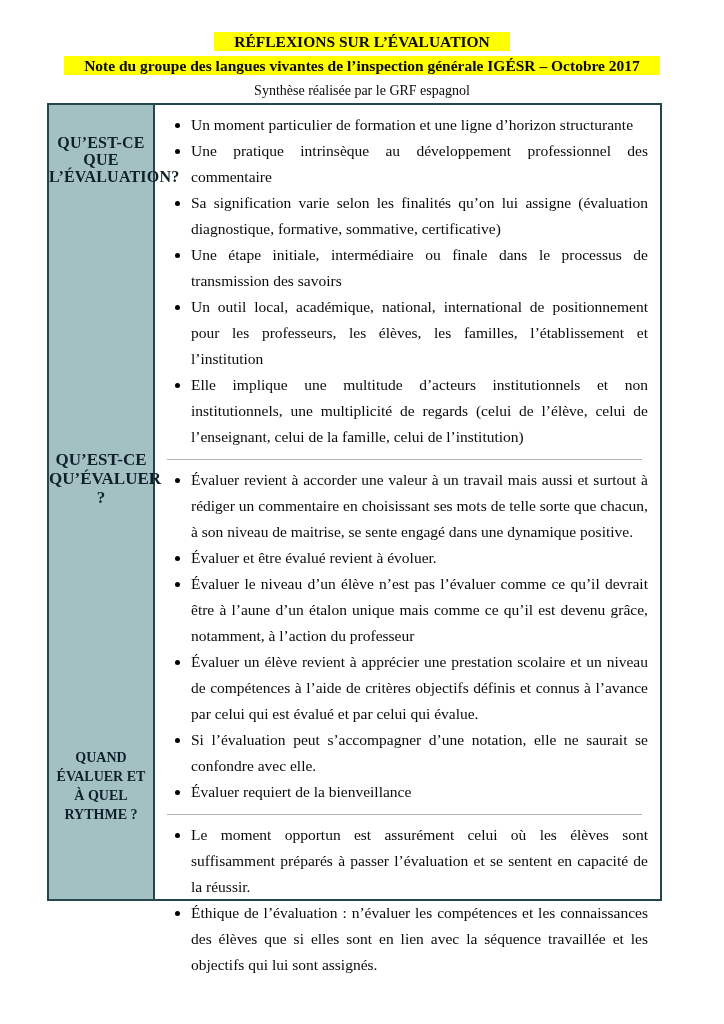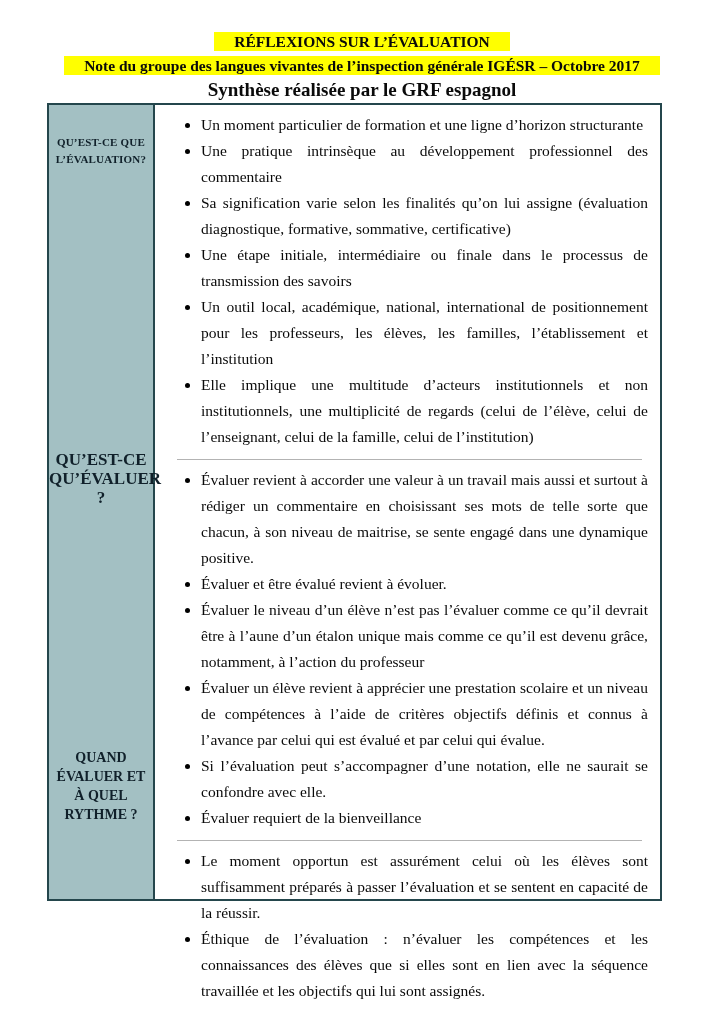--- a/index.html
+++ b/index.html
@@ -21,22 +21,22 @@
   .title-line { margin-bottom: 7px; line-height: 17px; }
   .title-main, .title-sub {
     font-weight: bold;
     font-size: 15.5px;
   }
   .hl {
     background: #ffff00;
     padding: 1px 20px;
   }
   .title-byline {
-    font-size: 19px;
-    font-weight: bold;
+    font-size: 14px;
+    font-weight: normal;
   }
 
   
   .doc-table {
     position: absolute;
     left: 47px;
     top: 103px;
     width: 615px;
     height: 798px;
     border: 2px solid #24464c;
@@ -52,27 +52,27 @@
   }
   .row-label {
     position: absolute;
     left: 0;
     width: 100%;
     text-align: center;
     font-weight: bold;
     color: #10202a;
   }
   .row-label .lbl-line { display: block; }
-  .row-label-1 { top: 29px; font-size: 11px;   line-height: 17px; letter-spacing: 0.2px; }
+  .row-label-1 { top: 29px; font-size: 16px;   line-height: 17px; letter-spacing: 0.2px; }
   .row-label-2 { top: 345px; font-size: 17px; line-height: 19px; }
   .row-label-3 { top: 643px; font-size: 14px; line-height: 19px; }
 
   .right-col {
     flex: 1;
-    padding: 7px 12px 0 20px;
+    padding: 7px 12px 0 10px;
   }
   .section ul {
     list-style: disc outside;
     padding-left: 26px;
   }
   .section li {
     font-size: 15.5px;
     line-height: 26px;
     text-align: justify;
     color: #0a0a0a;

